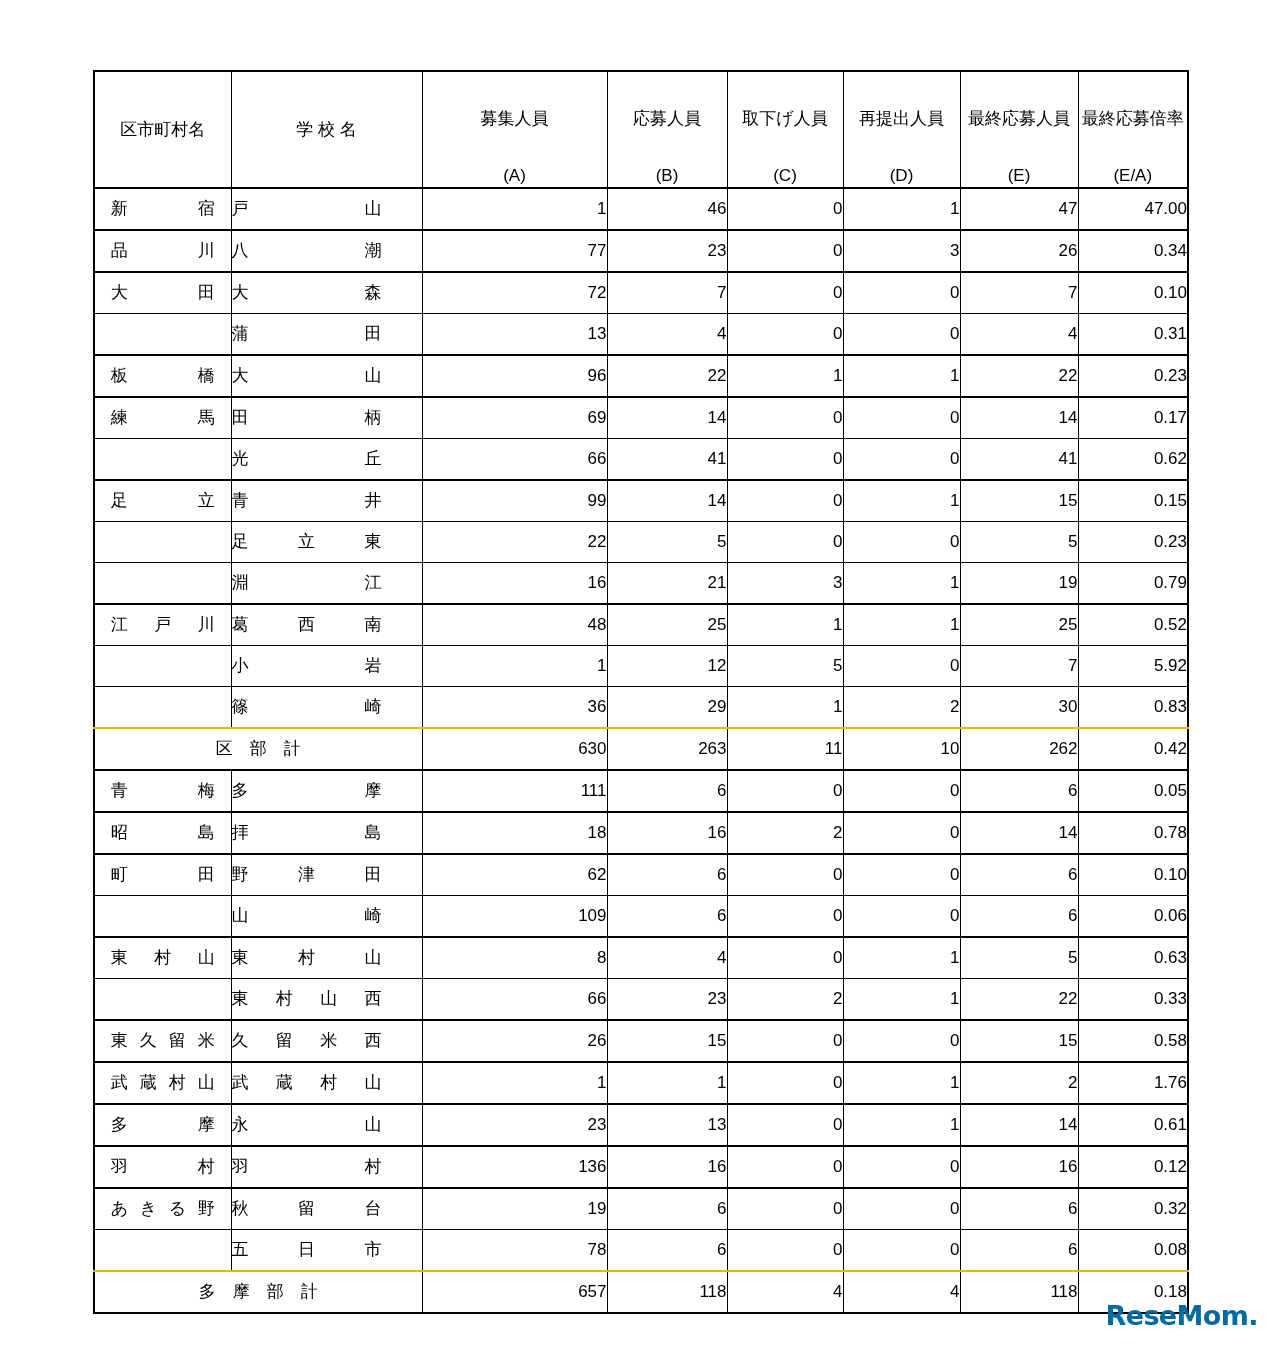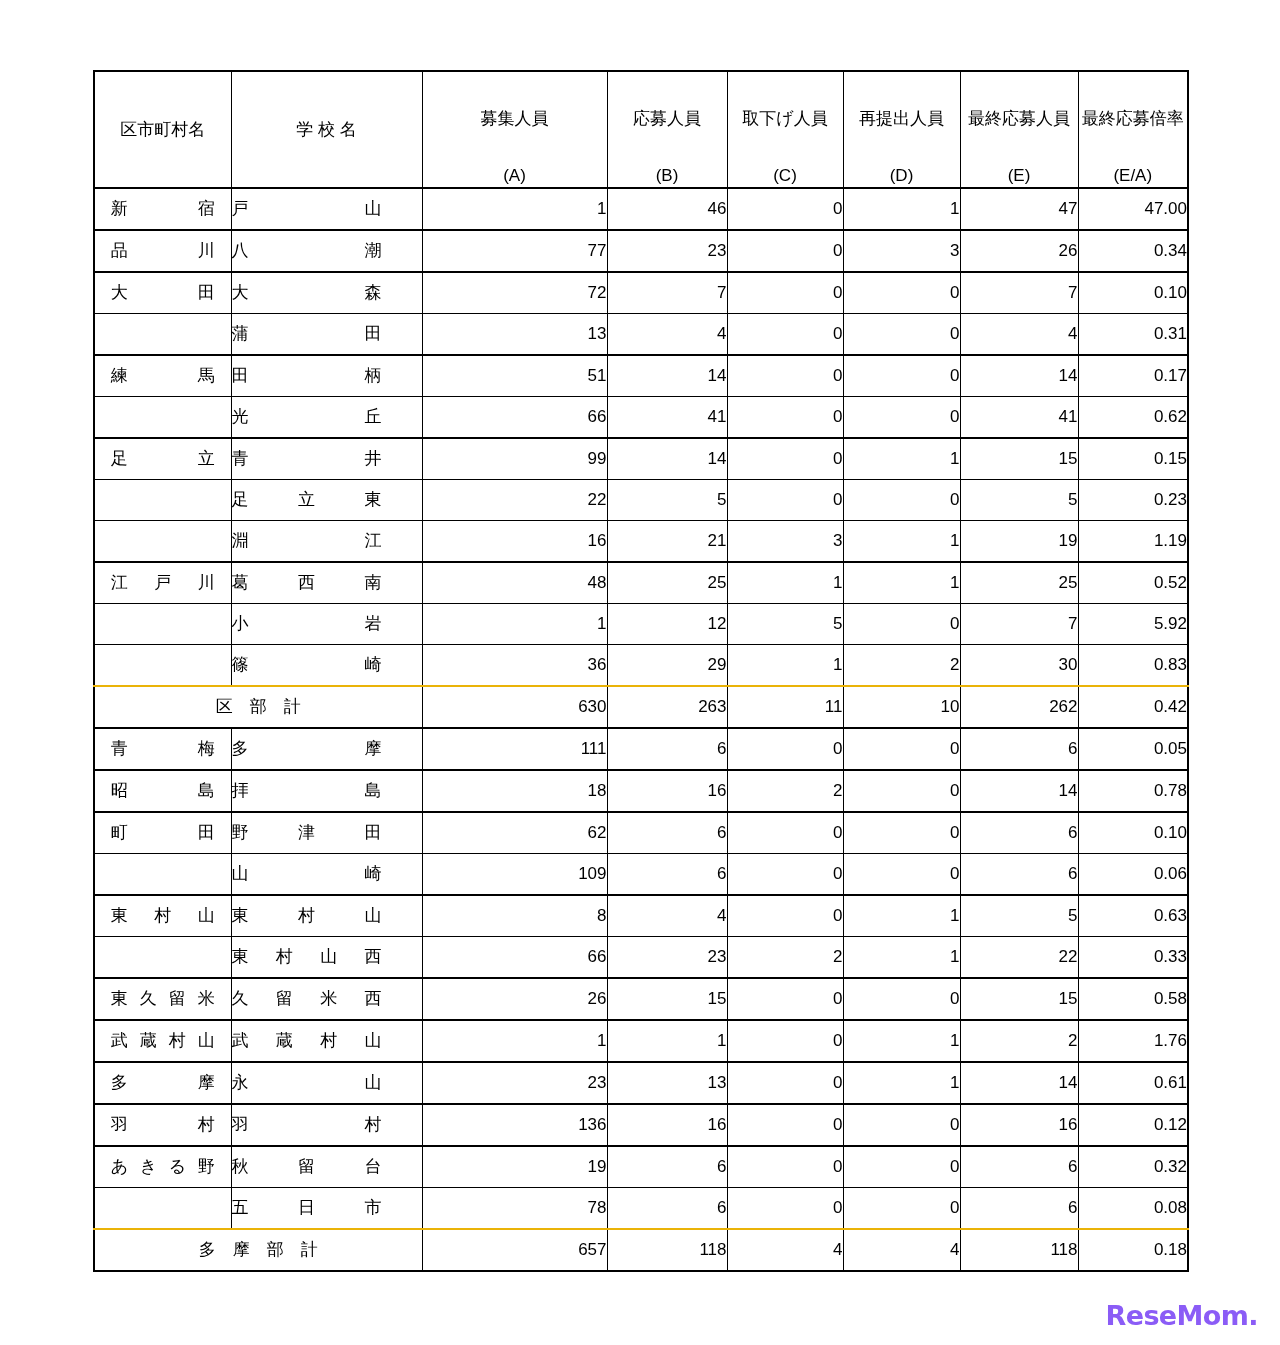--- a/index.html
+++ b/index.html
@@ -112,21 +112,21 @@
   }
   .jn2 { width: 150px; }
   .jn-city { width: 104px; }
 
   #watermark {
     position: absolute;
     right: 22px;
     bottom: 14px;
     font-size: 27px;
     font-weight: bold;
-    color: #8b5cf6;
+    color: #0369a1;
     letter-spacing: -0.6px;
     font-family: "DejaVu Sans", sans-serif;
   }
 </style>
 </head>
 <body>
 
 <div id="page-title">
   <span class="num">1</span><span>普通科（コース、単位制以外の学校）</span>
 </div>
@@ -208,23 +208,33 @@
           <td class="city"></td>
           <td class="school"><span class="jn jn2">蒲田</span></td>
           <td class="num sep-l">13</td>
           <td class="num sep-l">4</td>
           <td class="num sep-l">0</td>
           <td class="num sep-l">0</td>
           <td class="num sep-l">4</td>
           <td class="num sep-l">0.31</td>
         </tr>
         <tr class="grp-top">
+          <td class="city"><span class="jn jn-city">板橋</span></td>
+          <td class="school"><span class="jn jn2">大山</span></td>
+          <td class="num sep-l">96</td>
+          <td class="num sep-l">22</td>
+          <td class="num sep-l">1</td>
+          <td class="num sep-l">1</td>
+          <td class="num sep-l">22</td>
+          <td class="num sep-l">0.23</td>
+        </tr>
+        <tr class="grp-top">
           <td class="city"><span class="jn jn-city">練馬</span></td>
           <td class="school"><span class="jn jn2">田柄</span></td>
-          <td class="num sep-l">51</td>
+          <td class="num sep-l">69</td>
           <td class="num sep-l">14</td>
           <td class="num sep-l">0</td>
           <td class="num sep-l">0</td>
           <td class="num sep-l">14</td>
           <td class="num sep-l">0.17</td>
         </tr>
         <tr>
           <td class="city"></td>
           <td class="school"><span class="jn jn2">光丘</span></td>
           <td class="num sep-l">66</td>
@@ -255,21 +265,21 @@
           <td class="num sep-l">0.23</td>
         </tr>
         <tr>
           <td class="city"></td>
           <td class="school"><span class="jn jn2">淵江</span></td>
           <td class="num sep-l">16</td>
           <td class="num sep-l">21</td>
           <td class="num sep-l">3</td>
           <td class="num sep-l">1</td>
           <td class="num sep-l">19</td>
-          <td class="num sep-l">1.19</td>
+          <td class="num sep-l">0.79</td>
         </tr>
         <tr class="grp-top">
           <td class="city"><span class="jn jn-city">江戸川</span></td>
           <td class="school"><span class="jn jn2">葛西南</span></td>
           <td class="num sep-l">48</td>
           <td class="num sep-l">25</td>
           <td class="num sep-l">1</td>
           <td class="num sep-l">1</td>
           <td class="num sep-l">25</td>
           <td class="num sep-l">0.52</td>

